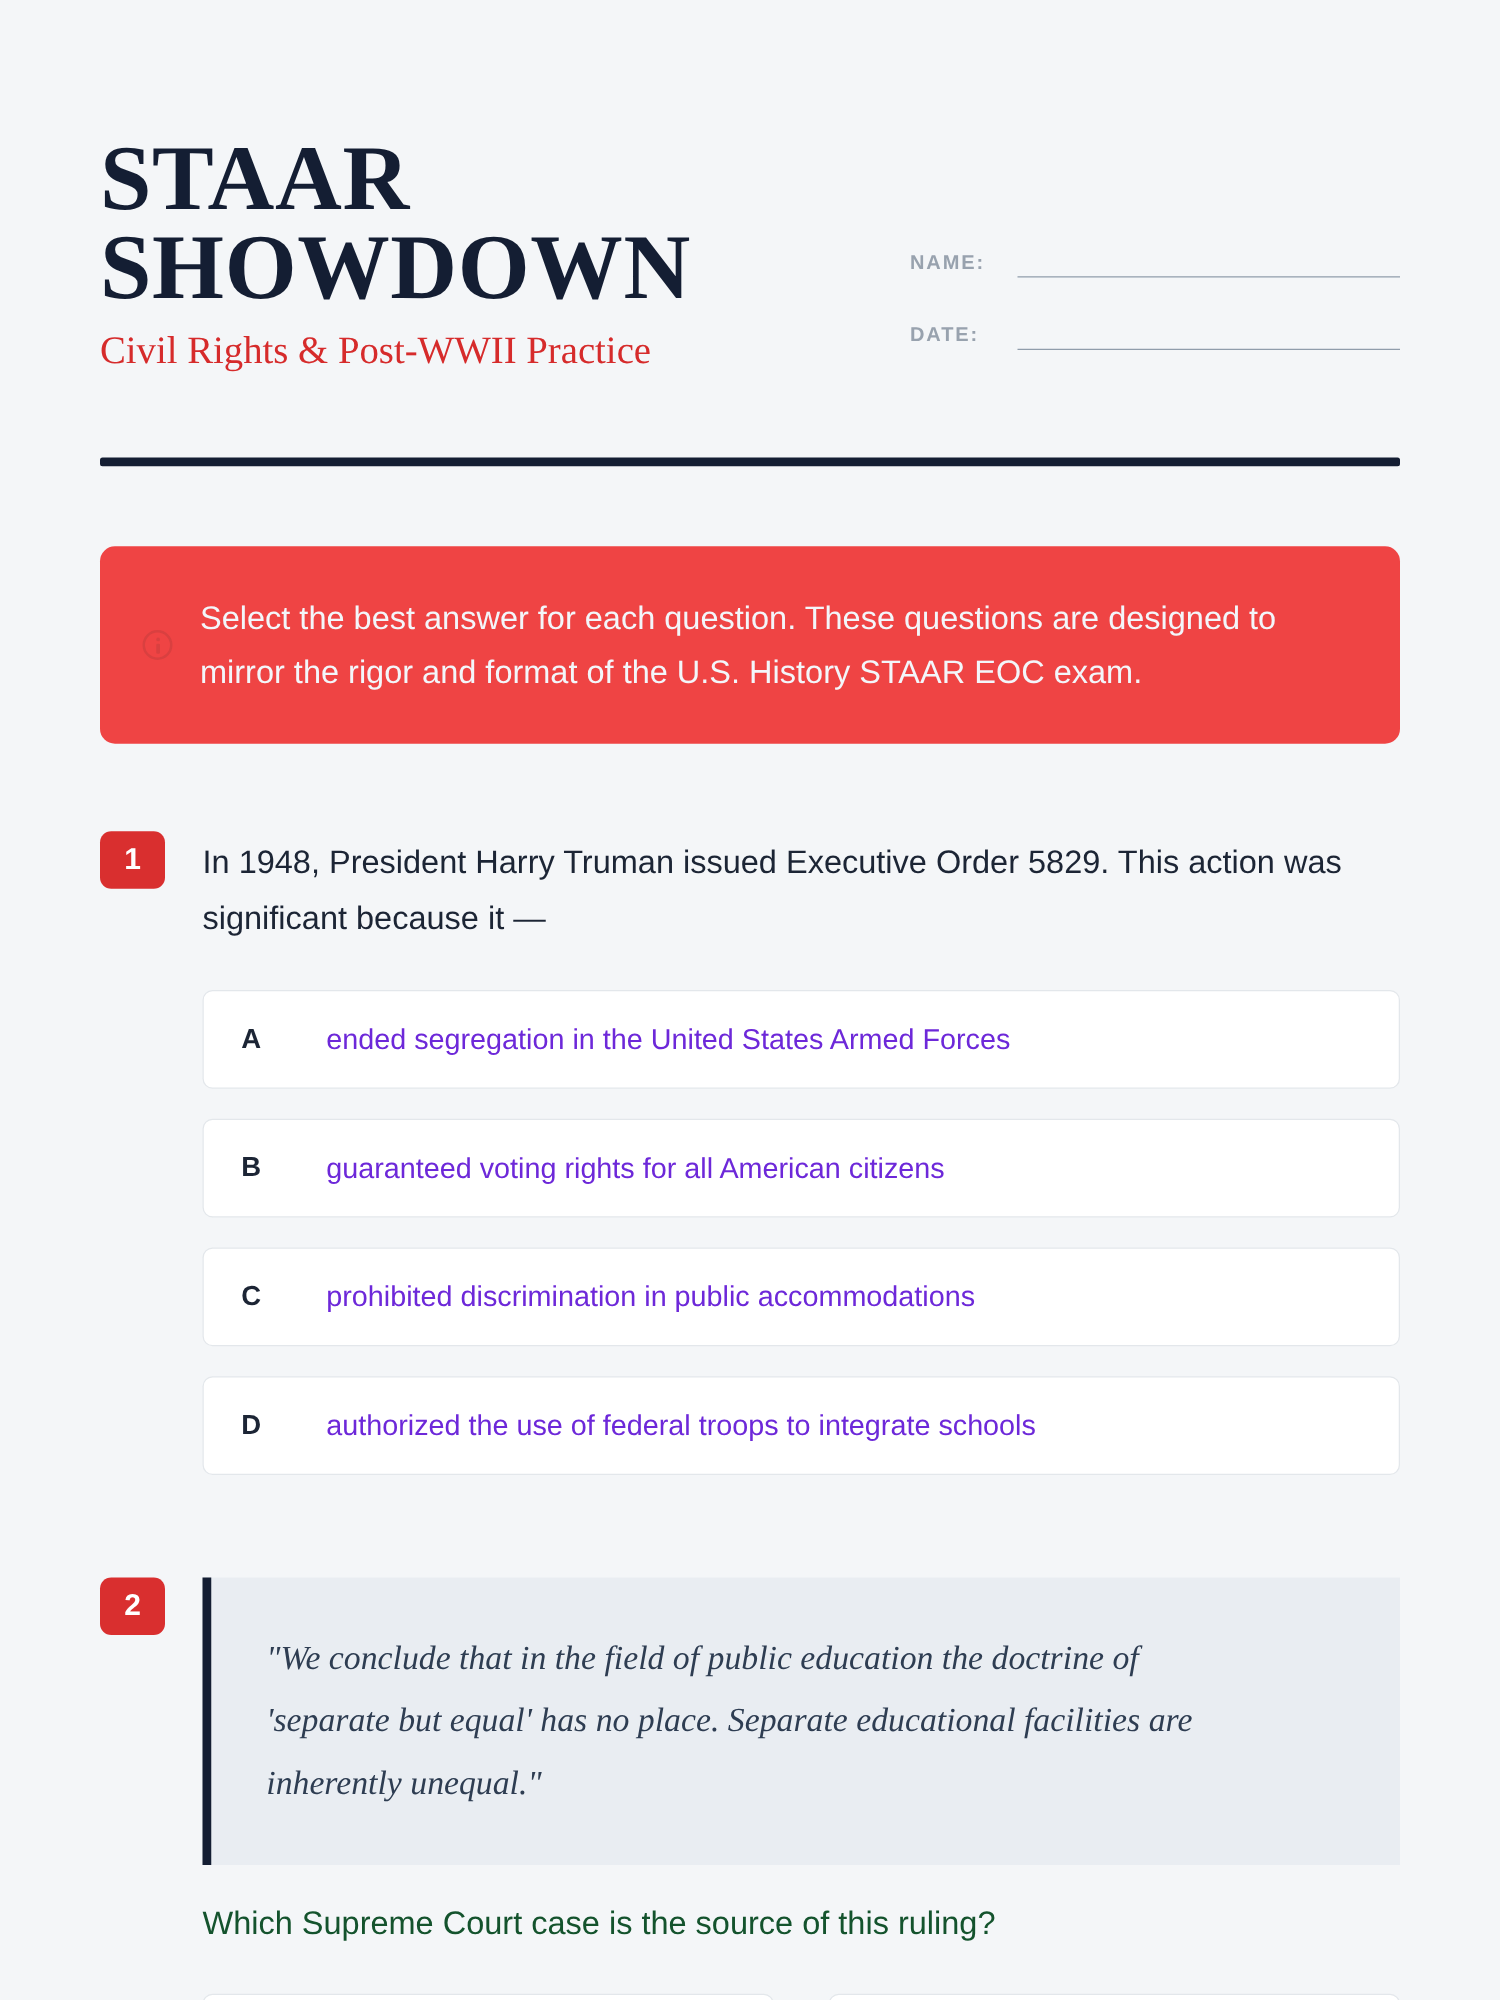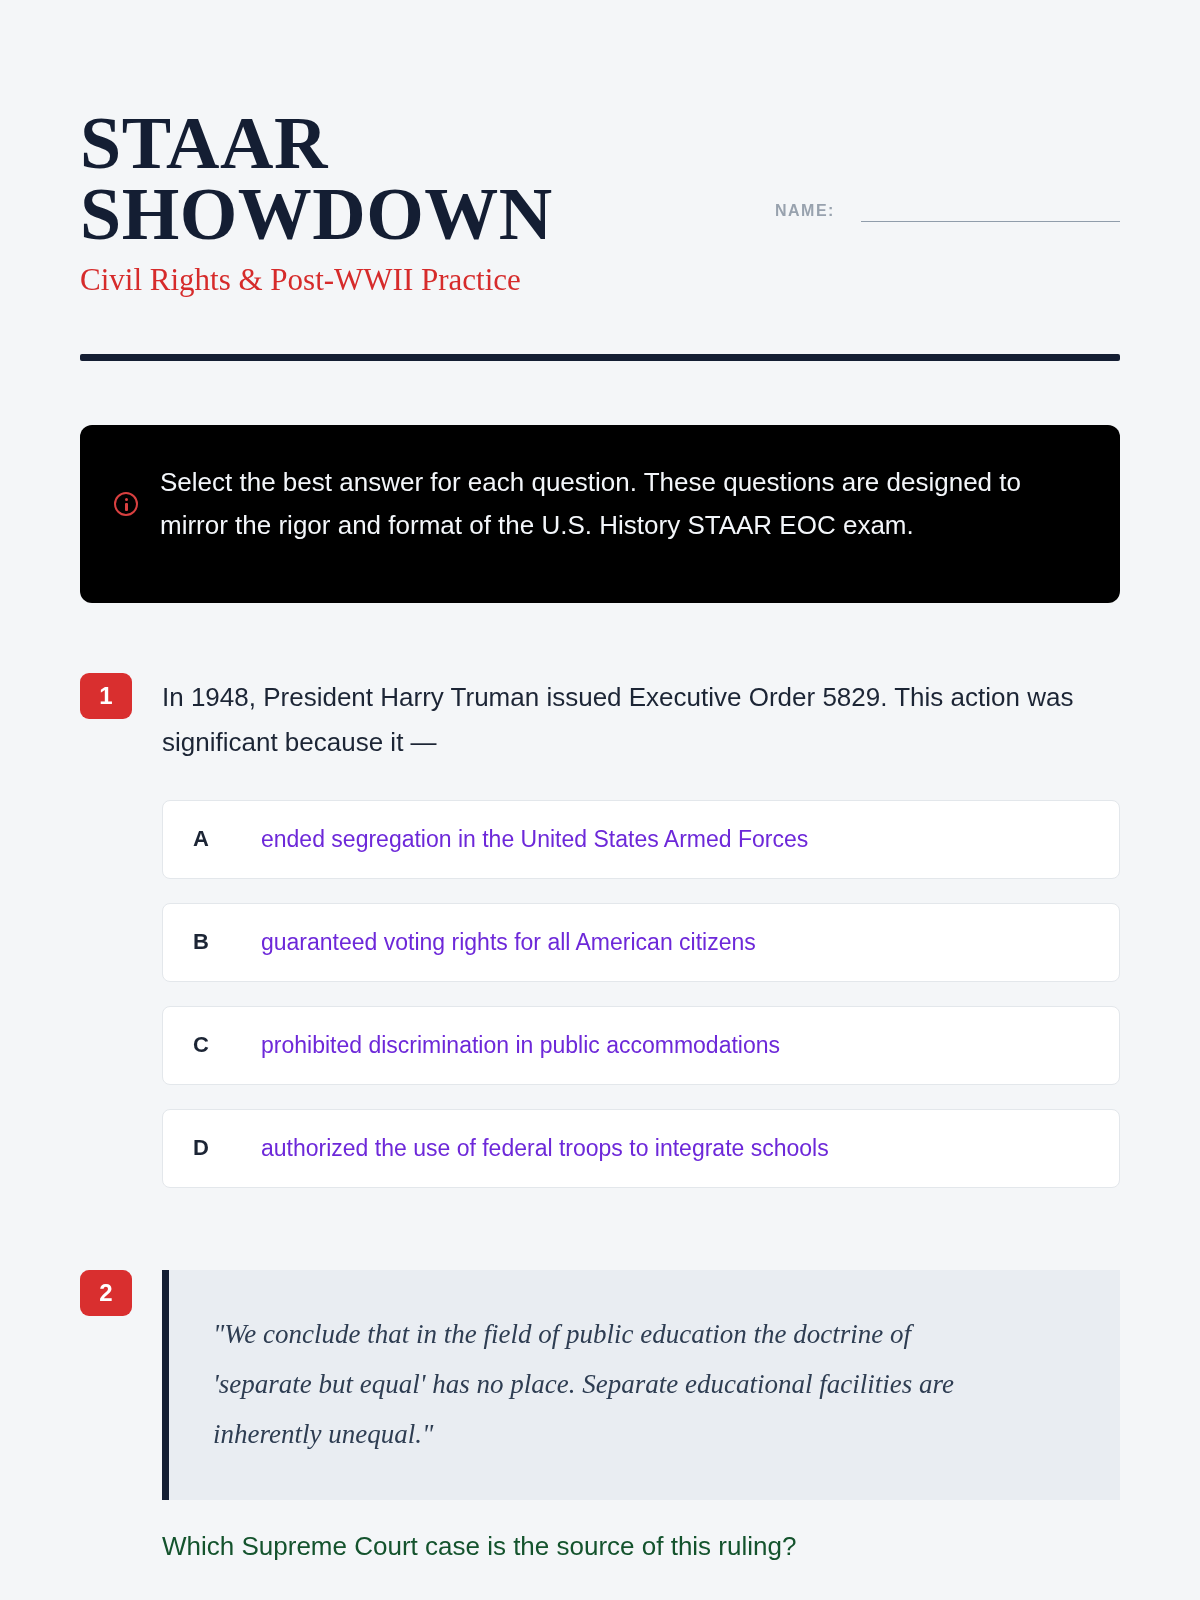--- a/index.html
+++ b/index.html
@@ -37,38 +37,37 @@
   }
   .fields-block { width: 392px; padding-top: 106px; }
   .field-row { display: flex; align-items: flex-end; margin-bottom: 30px; }
   .field-label {
     color: #98a2ae;
     font-weight: 700;
     font-size: 16px;
     letter-spacing: 1.5px;
     width: 72px;
     padding-bottom: 2px;
-    margin-left: 47px;
   }
   .field-line {
     flex: 1;
     border-bottom: 1.5px solid #909dab;
     height: 28px;
     margin-left: 14px;
   }
 
   
   .divider { margin-top: 56px; height: 7px; background: #141e33; border-radius: 2px; }
 
   
   .info-box {
     margin-top: 64px;
-    background: #000000;
+    background: #ef4444;
     border-radius: 12px;
-    padding: 36px 40px 56px 34px;
+    padding: 36px 40px 36px 34px;
     display: flex;
     align-items: center;
     gap: 22px;
   }
   .info-icon {
     position: relative;
     width: 24px; height: 24px;
     border: 2px solid #d94040;
     border-radius: 50%;
     flex-shrink: 0;
@@ -176,20 +175,24 @@
           <div>STAAR</div>
           <div>SHOWDOWN</div>
         </div>
         <div class="subtitle">Civil Rights &amp; Post-WWII Practice</div>
       </div>
       <div class="fields-block">
         <div class="field-row">
           <span class="field-label">NAME:</span>
           <span class="field-line"></span>
         </div>
+        <div class="field-row">
+          <span class="field-label">DATE:</span>
+          <span class="field-line"></span>
+        </div>
       </div>
     </div>
 
     <div class="divider"></div>
 
     <div class="info-box">
       <span class="info-icon"></span>
       <div class="info-text">Select the best answer for each question. These questions are designed to mirror the rigor and format of the U.S. History STAAR EOC exam.</div>
     </div>
 

